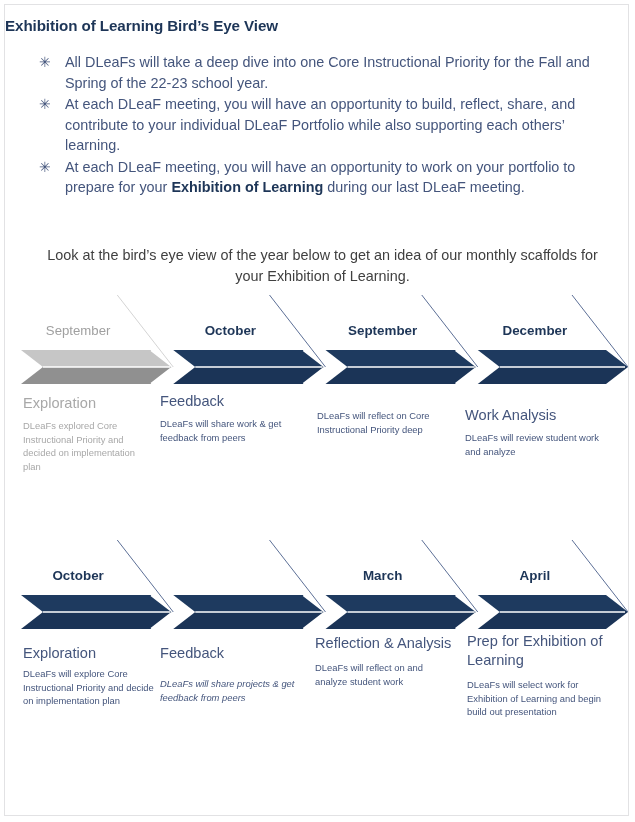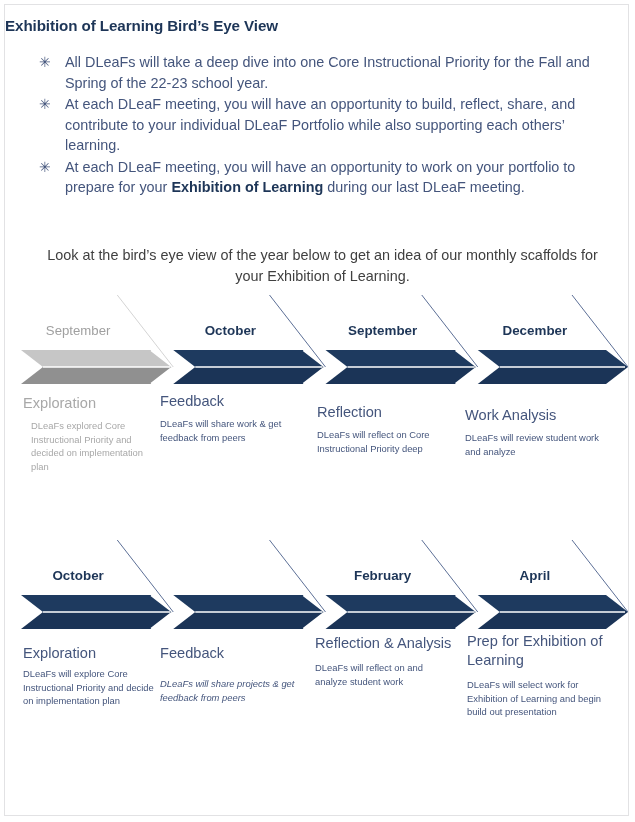--- a/index.html
+++ b/index.html
@@ -211,40 +211,39 @@
     <div class="diagonals" id="diagonals-1"><svg width="625" height="90" viewBox="0 0 625 90">
           <line x1="112.25" y1="0" x2="168.25" y2="72" stroke="#cfcfcf" stroke-width="0.9"></line>
           <line x1="264.5" y1="0" x2="320.5" y2="72" stroke="#4a5f8a" stroke-width="0.9"></line>
           <line x1="416.75" y1="0" x2="472.75" y2="72" stroke="#4a5f8a" stroke-width="0.9"></line>
           <line x1="567" y1="0" x2="623" y2="72" stroke="#4a5f8a" stroke-width="0.9"></line>
         </svg></div>
   </div>
   <div class="stages" id="stages-1">
       <div class="stage" style="left: 18px; width: 130px; top: 4px;">
         <div class="stage-title muted">Exploration</div>
-        <div class="stage-desc muted" style="margin-top: 6px; margin-left: 8px;">DLeaFs explored Core Instructional Priority and decided on implementation plan</div>
+        <div class="stage-desc muted" style="margin-top: 6px;">DLeaFs explored Core Instructional Priority and decided on implementation plan</div>
       </div>
       <div class="stage" style="left: 155px; width: 140px; top: 2px;">
         <div class="stage-title">Feedback</div>
         <div class="stage-desc" style="margin-top: 6px;">DLeaFs will share work &amp; get feedback from peers</div>
       </div>
       <div class="stage" style="left: 312px; width: 130px; top: 13px;">
-        <div class="stage-title">Reflection</div>
         <div class="stage-desc" style="margin-top: 6px;">DLeaFs will reflect on Core Instructional Priority deep</div>
       </div>
       <div class="stage" style="left: 460px; width: 140px; top: 16px;">
         <div class="stage-title">Work Analysis</div>
         <div class="stage-desc" style="margin-top: 6px;">DLeaFs will review student work and analyze</div>
       </div>
     </div>
 
   <div class="timeline" id="timeline-2">
     <div class="months" id="months-2">
         <div class="month-label" style="left: 0px; width: 146.25px;">October</div>
-        <div class="month-label" style="left: 304.5px; width: 146.25px;">February</div>
+        <div class="month-label" style="left: 304.5px; width: 146.25px;">March</div>
         <div class="month-label" style="left: 456.75px; width: 146.25px;">April</div>
       </div>
     <div class="arrowbar" id="arrowbar-2"><svg width="625" height="34" viewBox="0 0 625 34">
           <path d="M 16 0 L 146.25 0 L 168.25 17 L 38 17 Z" fill="#1e3a5f"></path>
           <path d="M 38 17 L 168.25 17 L 146.25 34 L 16 34 Z" fill="#1b3457"></path>
           <path d="M 38 17 L 165.25 17" stroke="#ffffff" stroke-width="1.6" fill="none"></path>
           <path d="M 146.25 0 L 168.25 17 L 146.25 34" stroke="#ffffff" stroke-width="2.4" fill="none"></path>
           <path d="M 168.25 0 L 298.5 0 L 320.5 17 L 190.25 17 Z" fill="#1e3a5f"></path>
           <path d="M 190.25 17 L 320.5 17 L 298.5 34 L 168.25 34 Z" fill="#1b3457"></path>
           <path d="M 190.25 17 L 317.5 17" stroke="#ffffff" stroke-width="1.6" fill="none"></path>

